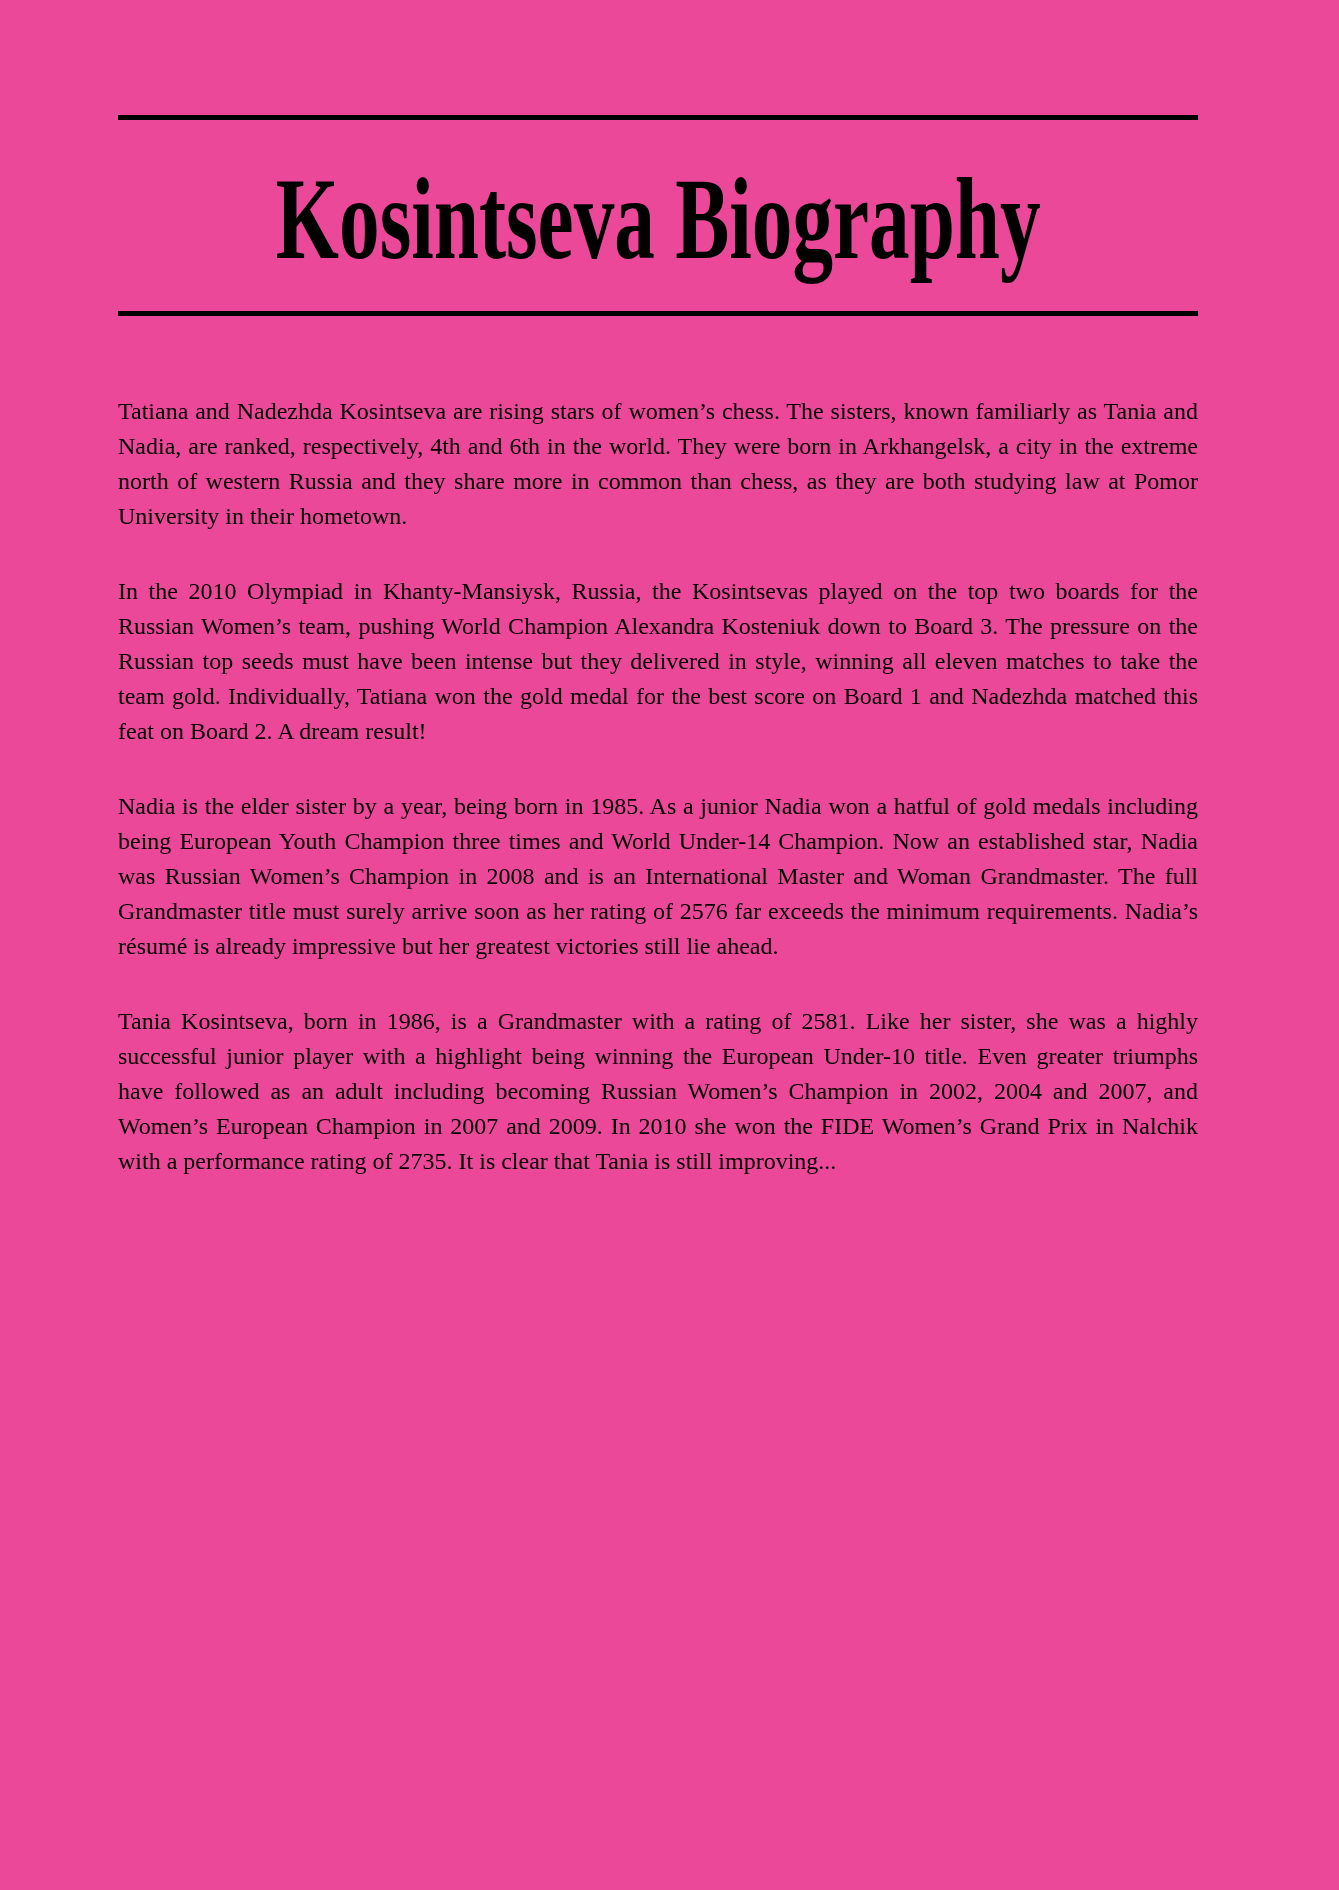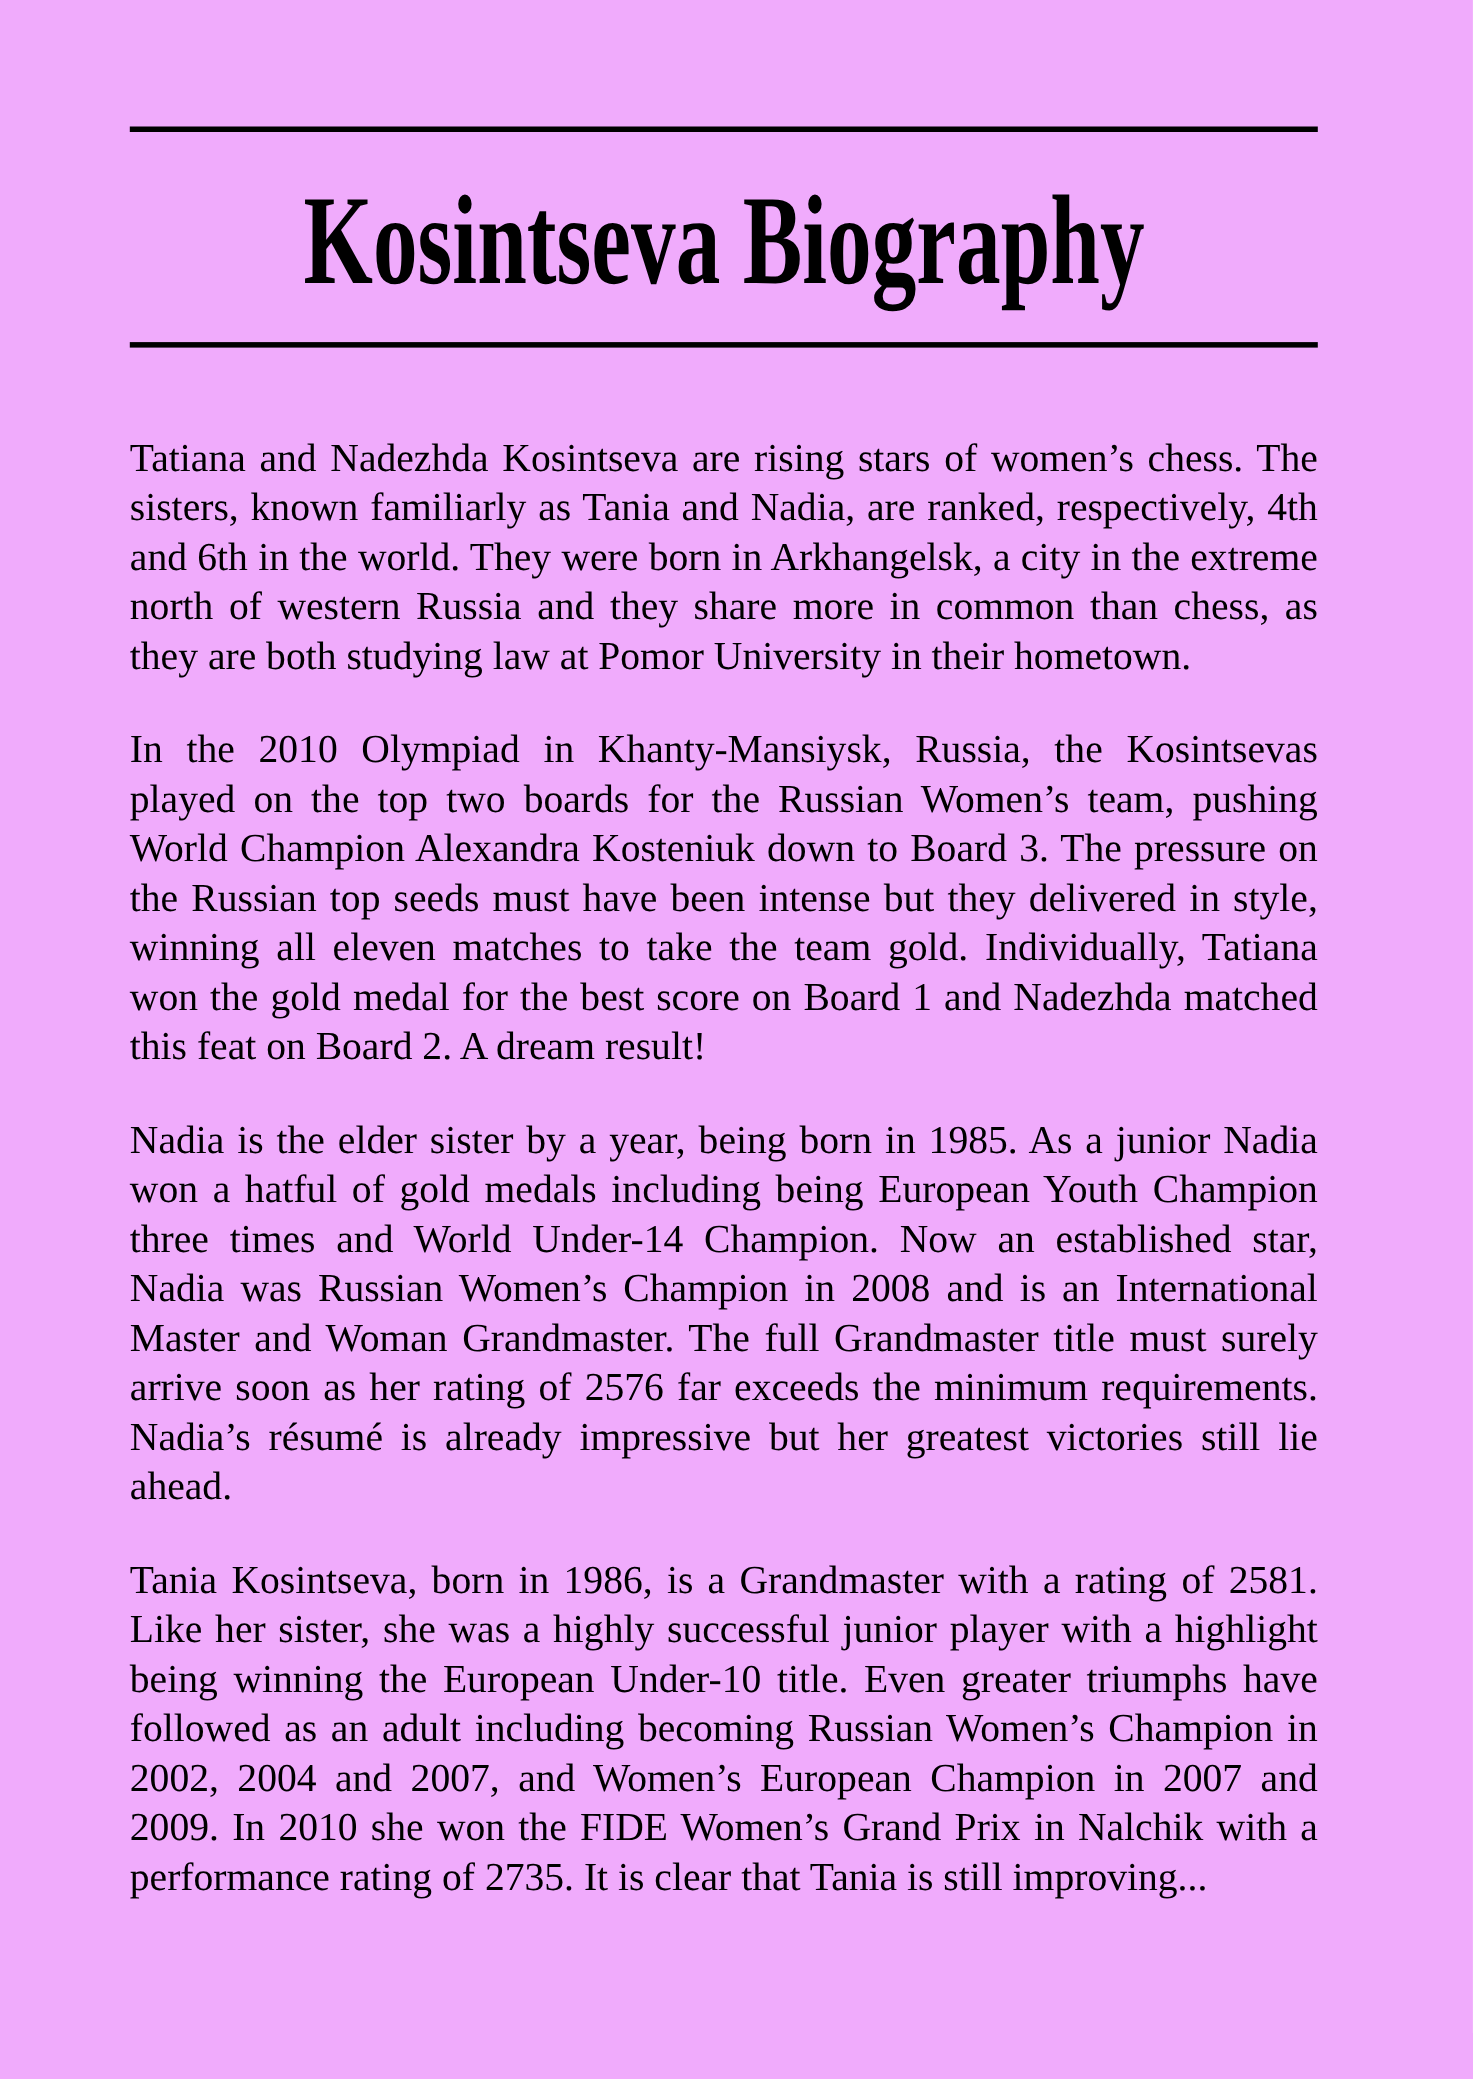--- a/index.html
+++ b/index.html
@@ -4,21 +4,21 @@
 <style>
   html, body {
     margin: 0;
     padding: 0;
     background: #ffffff;
   }
   .page {
     position: relative;
     width: 1339px;
     height: 1890px;
-    background: #f0abfc;
+    background: #ec4899;
     color: #000000;
     font-family: "Liberation Serif", serif;
     overflow: hidden;
   }
   .masthead {
     position: absolute;
     left: 118px;
     top: 115px;
     width: 1080px;
   }
@@ -44,22 +44,22 @@
     transform-origin: 50% 50%;
   }
   .body-text {
     position: absolute;
     left: 118px;
     top: 394px;
     width: 1080px;
   }
   .body-text p {
     margin: 0 0 40px 0;
-    font-size: 36px;
-    line-height: 45px;
+    font-size: 24px;
+    line-height: 35px;
     text-align: justify;
   }
 </style>
 </head>
 <body>
 
 <div class="page">
 
   <header class="masthead">
     <div class="rule"></div>

